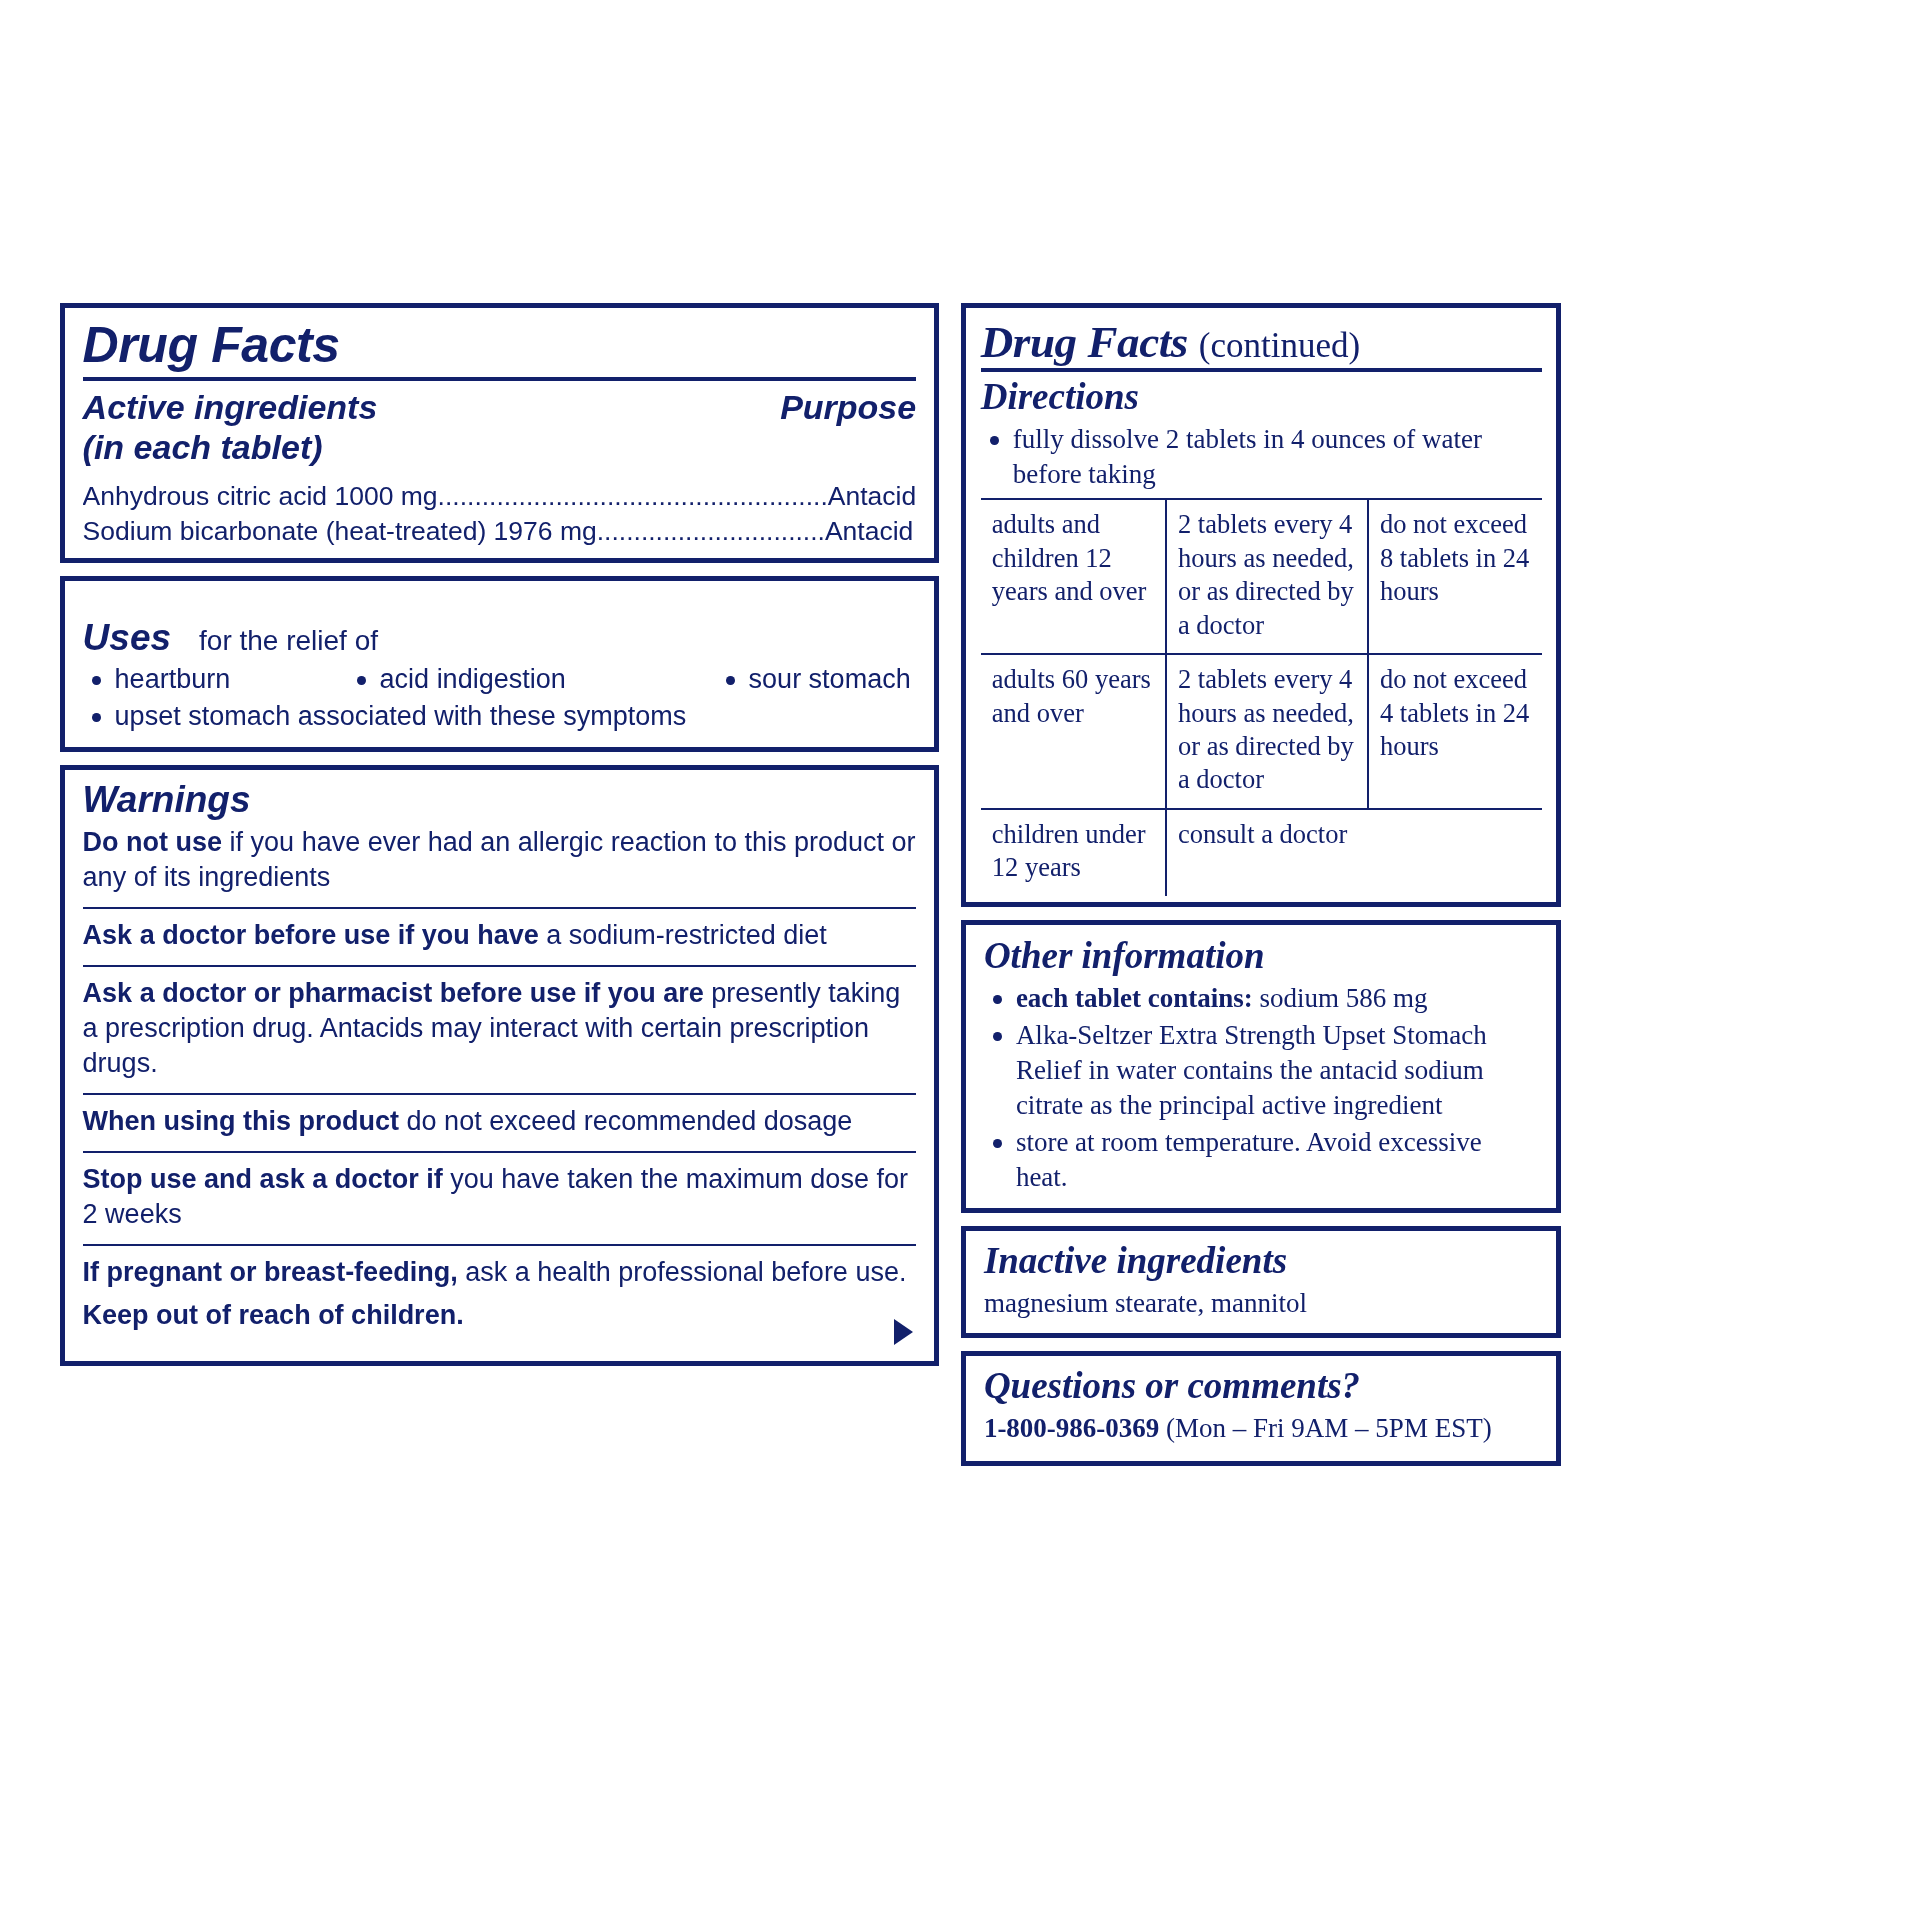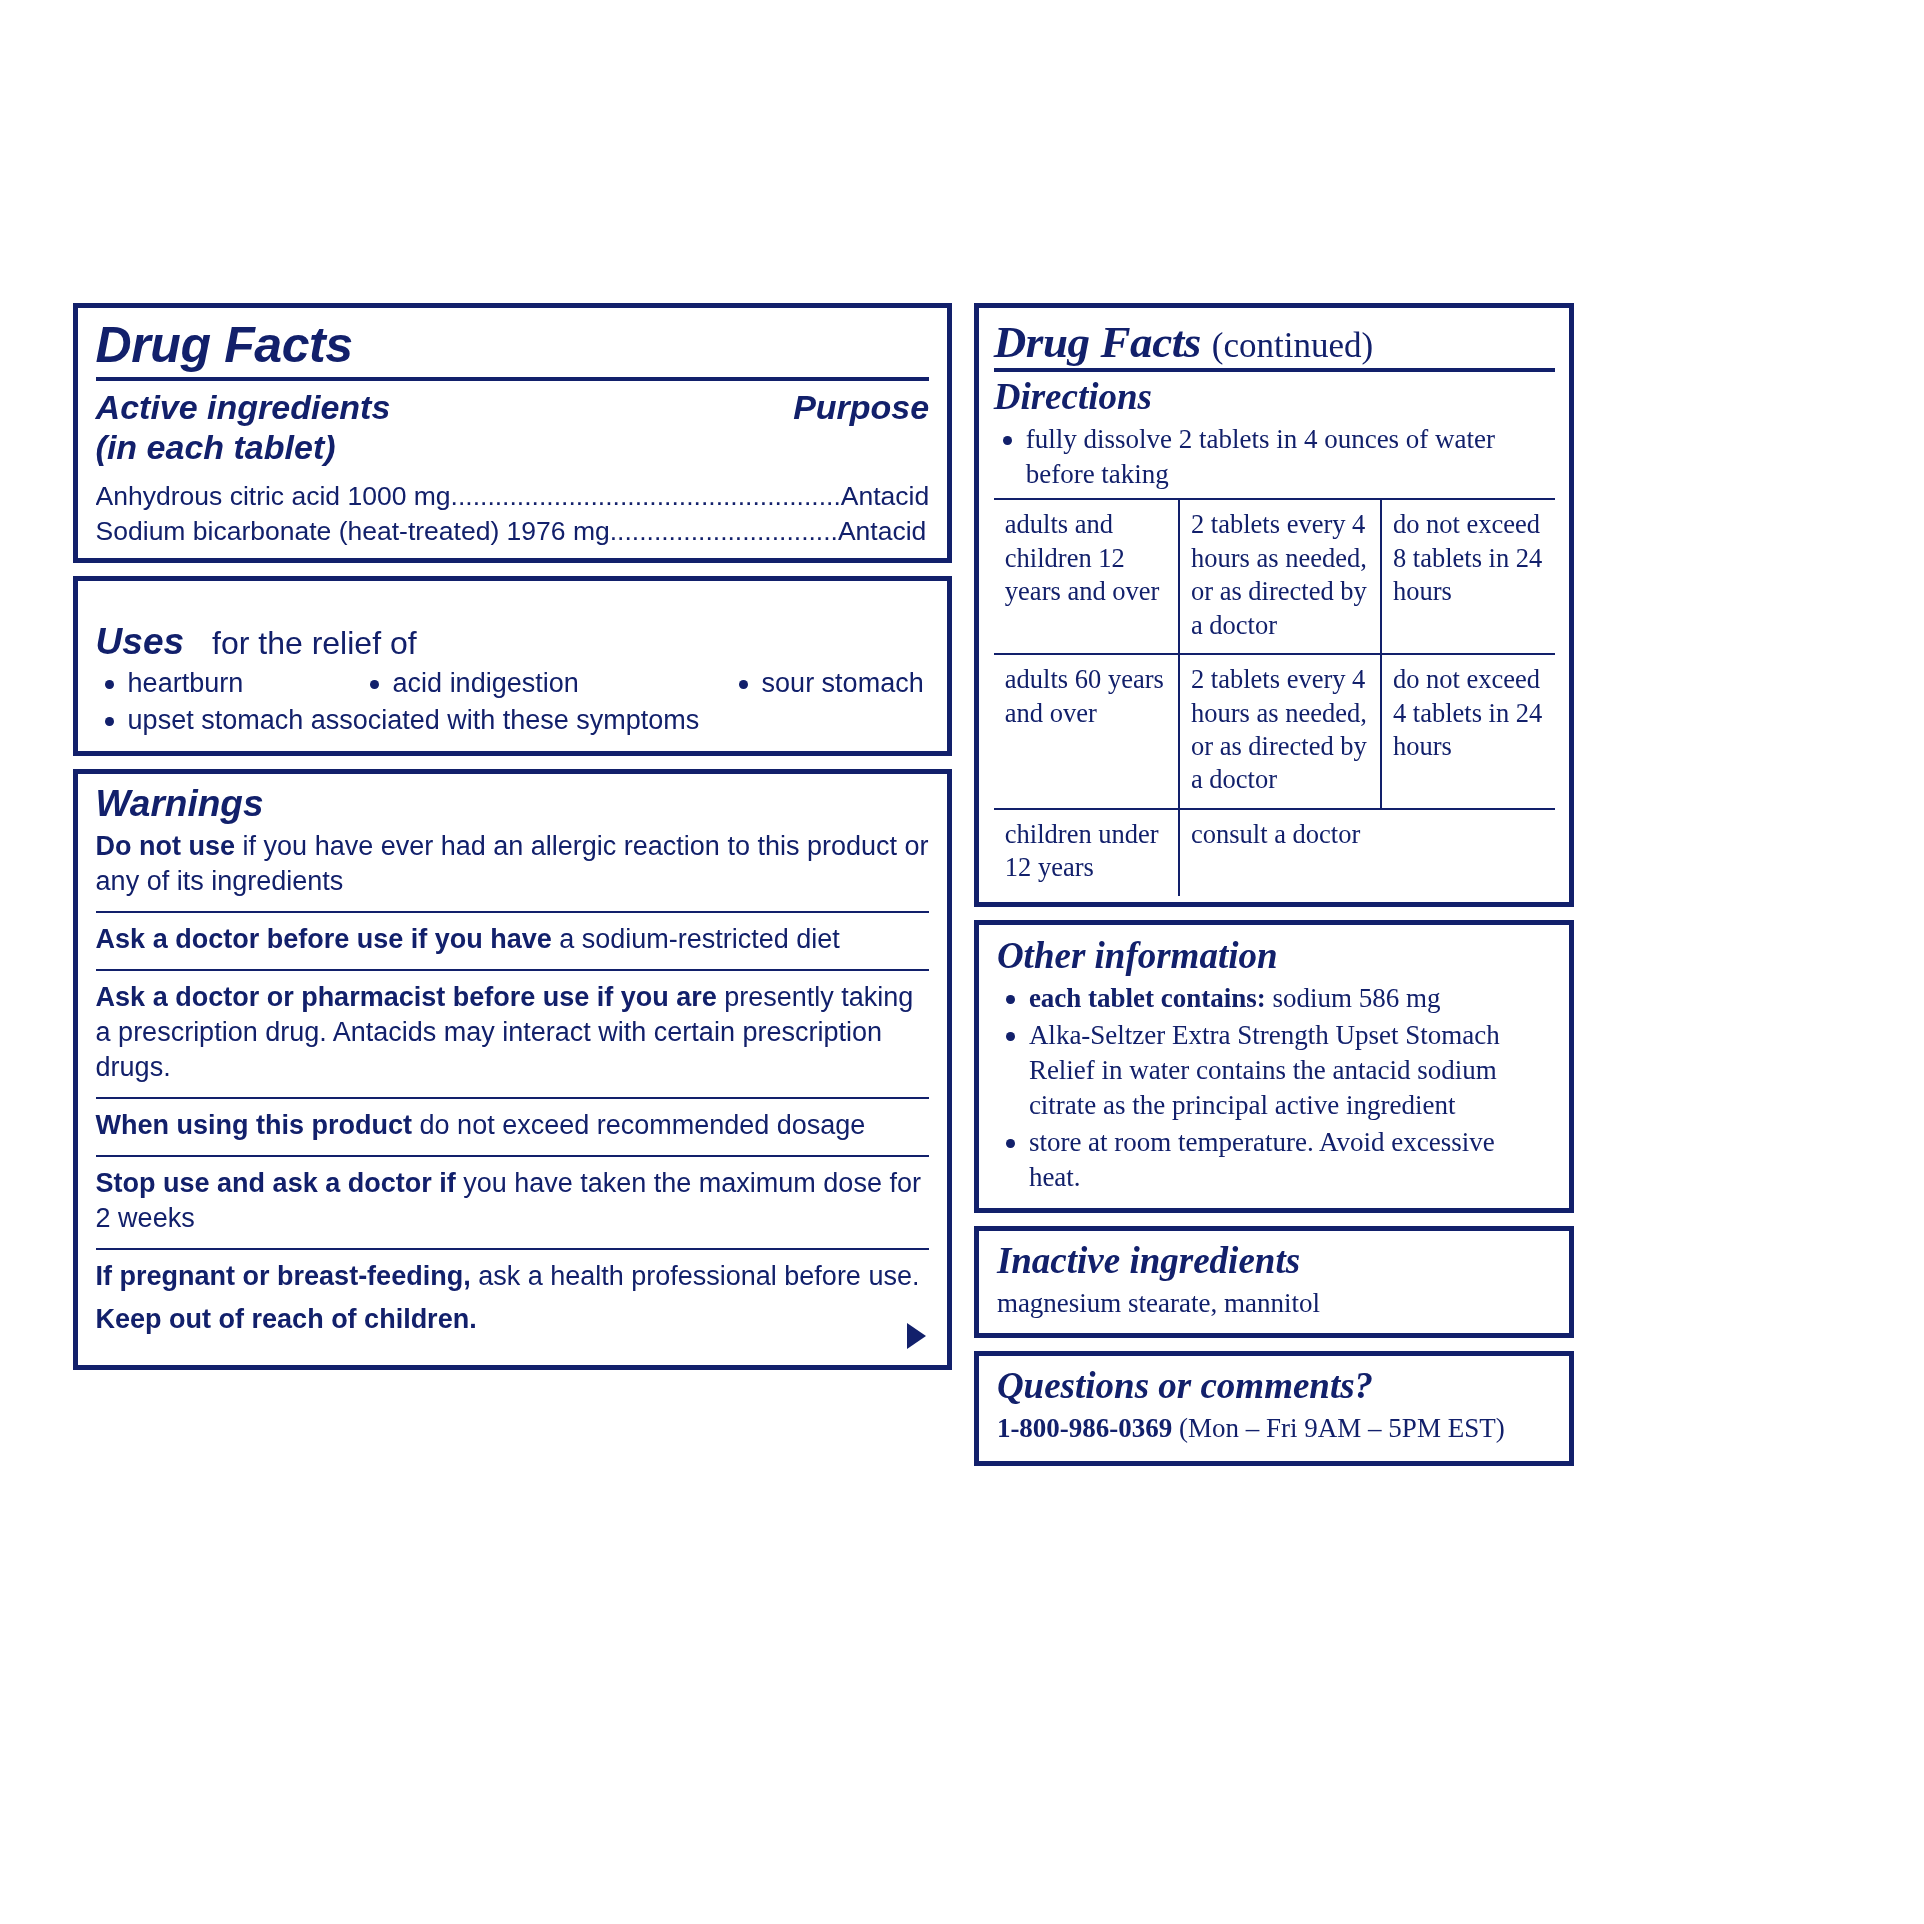--- a/index.html
+++ b/index.html
@@ -15,21 +15,21 @@
     -webkit-font-smoothing: antialiased;
   }
   .page {
     position: relative;
     width: 1925px;
     height: 1925px;
     box-sizing: border-box;
   }
   .columns {
     position: absolute;
-    left: 73px;
+    left: 60px;
     top: 303px;
     width: 1501px;
     display: flex;
     gap: 22.5px;
   }
   .col-left { width: 954px; }
   .col-right { width: 794px; font-family: Liberation Serif, serif; }
 
   .panel {
     border: 5.6px solid #12206b;
@@ -91,21 +91,21 @@
     align-items: baseline;
     gap: 28px;
     margin-bottom: 3.2px;
   }
   .uses-head .t {
     font-size: 37px;
     font-weight: bold;
     font-style: italic;
   }
   .uses-head .s {
-    font-size: 32px;
+    font-size: 28px;
     margin-top: 36px;
   }
   ul.bul {
     list-style: none;
     margin: 0;
     padding: 0;
   }
   ul.bul li {
     position: relative;
     padding-left: 32px;

